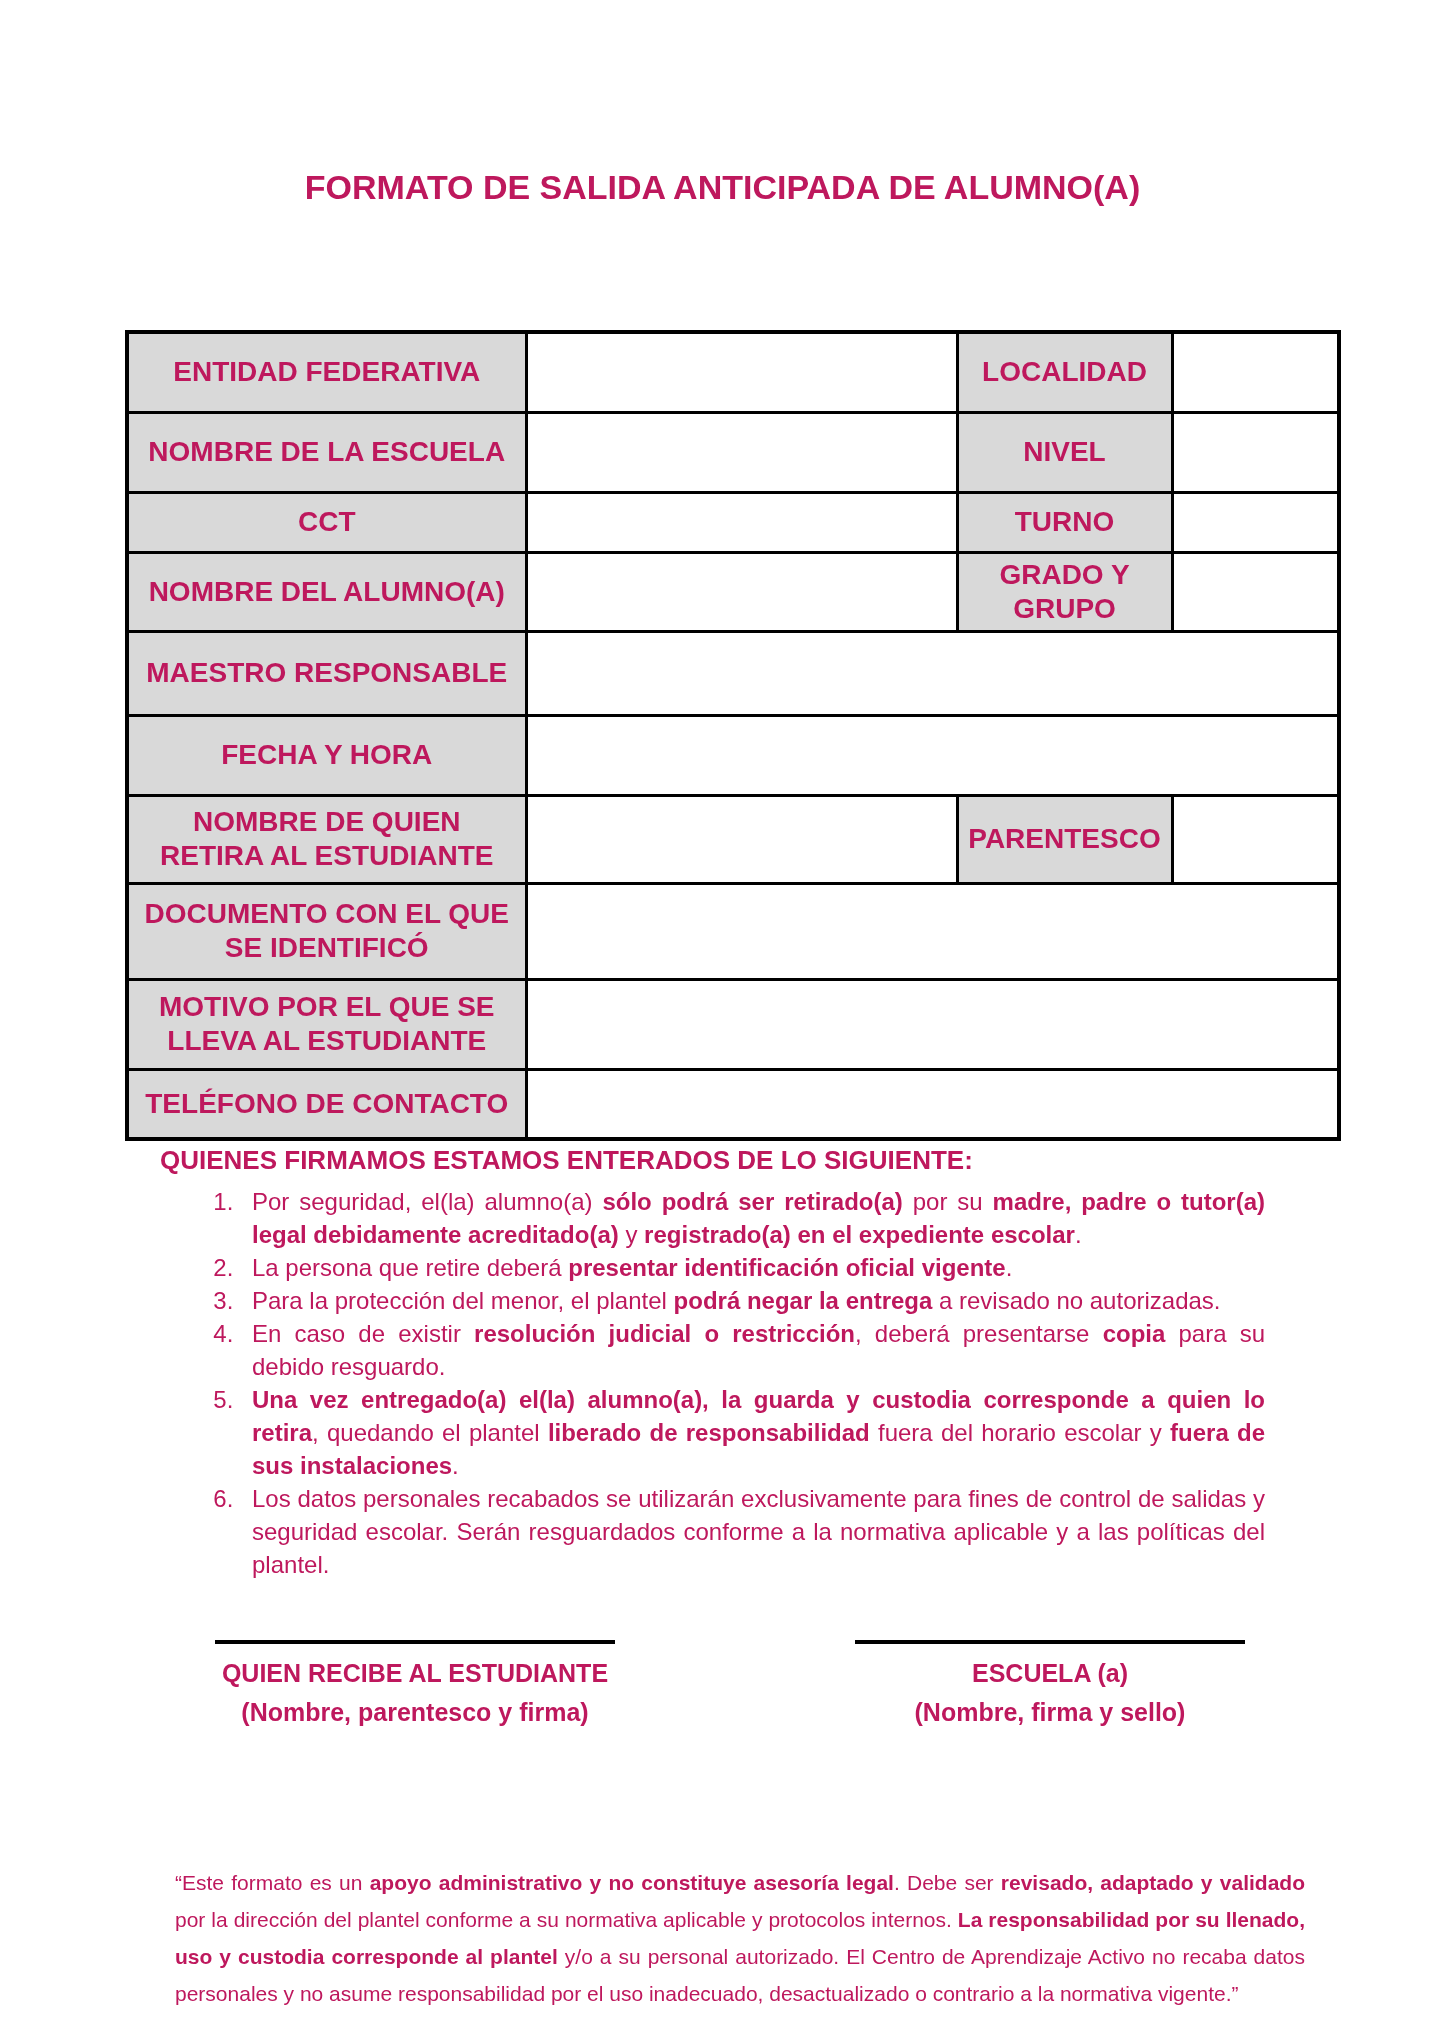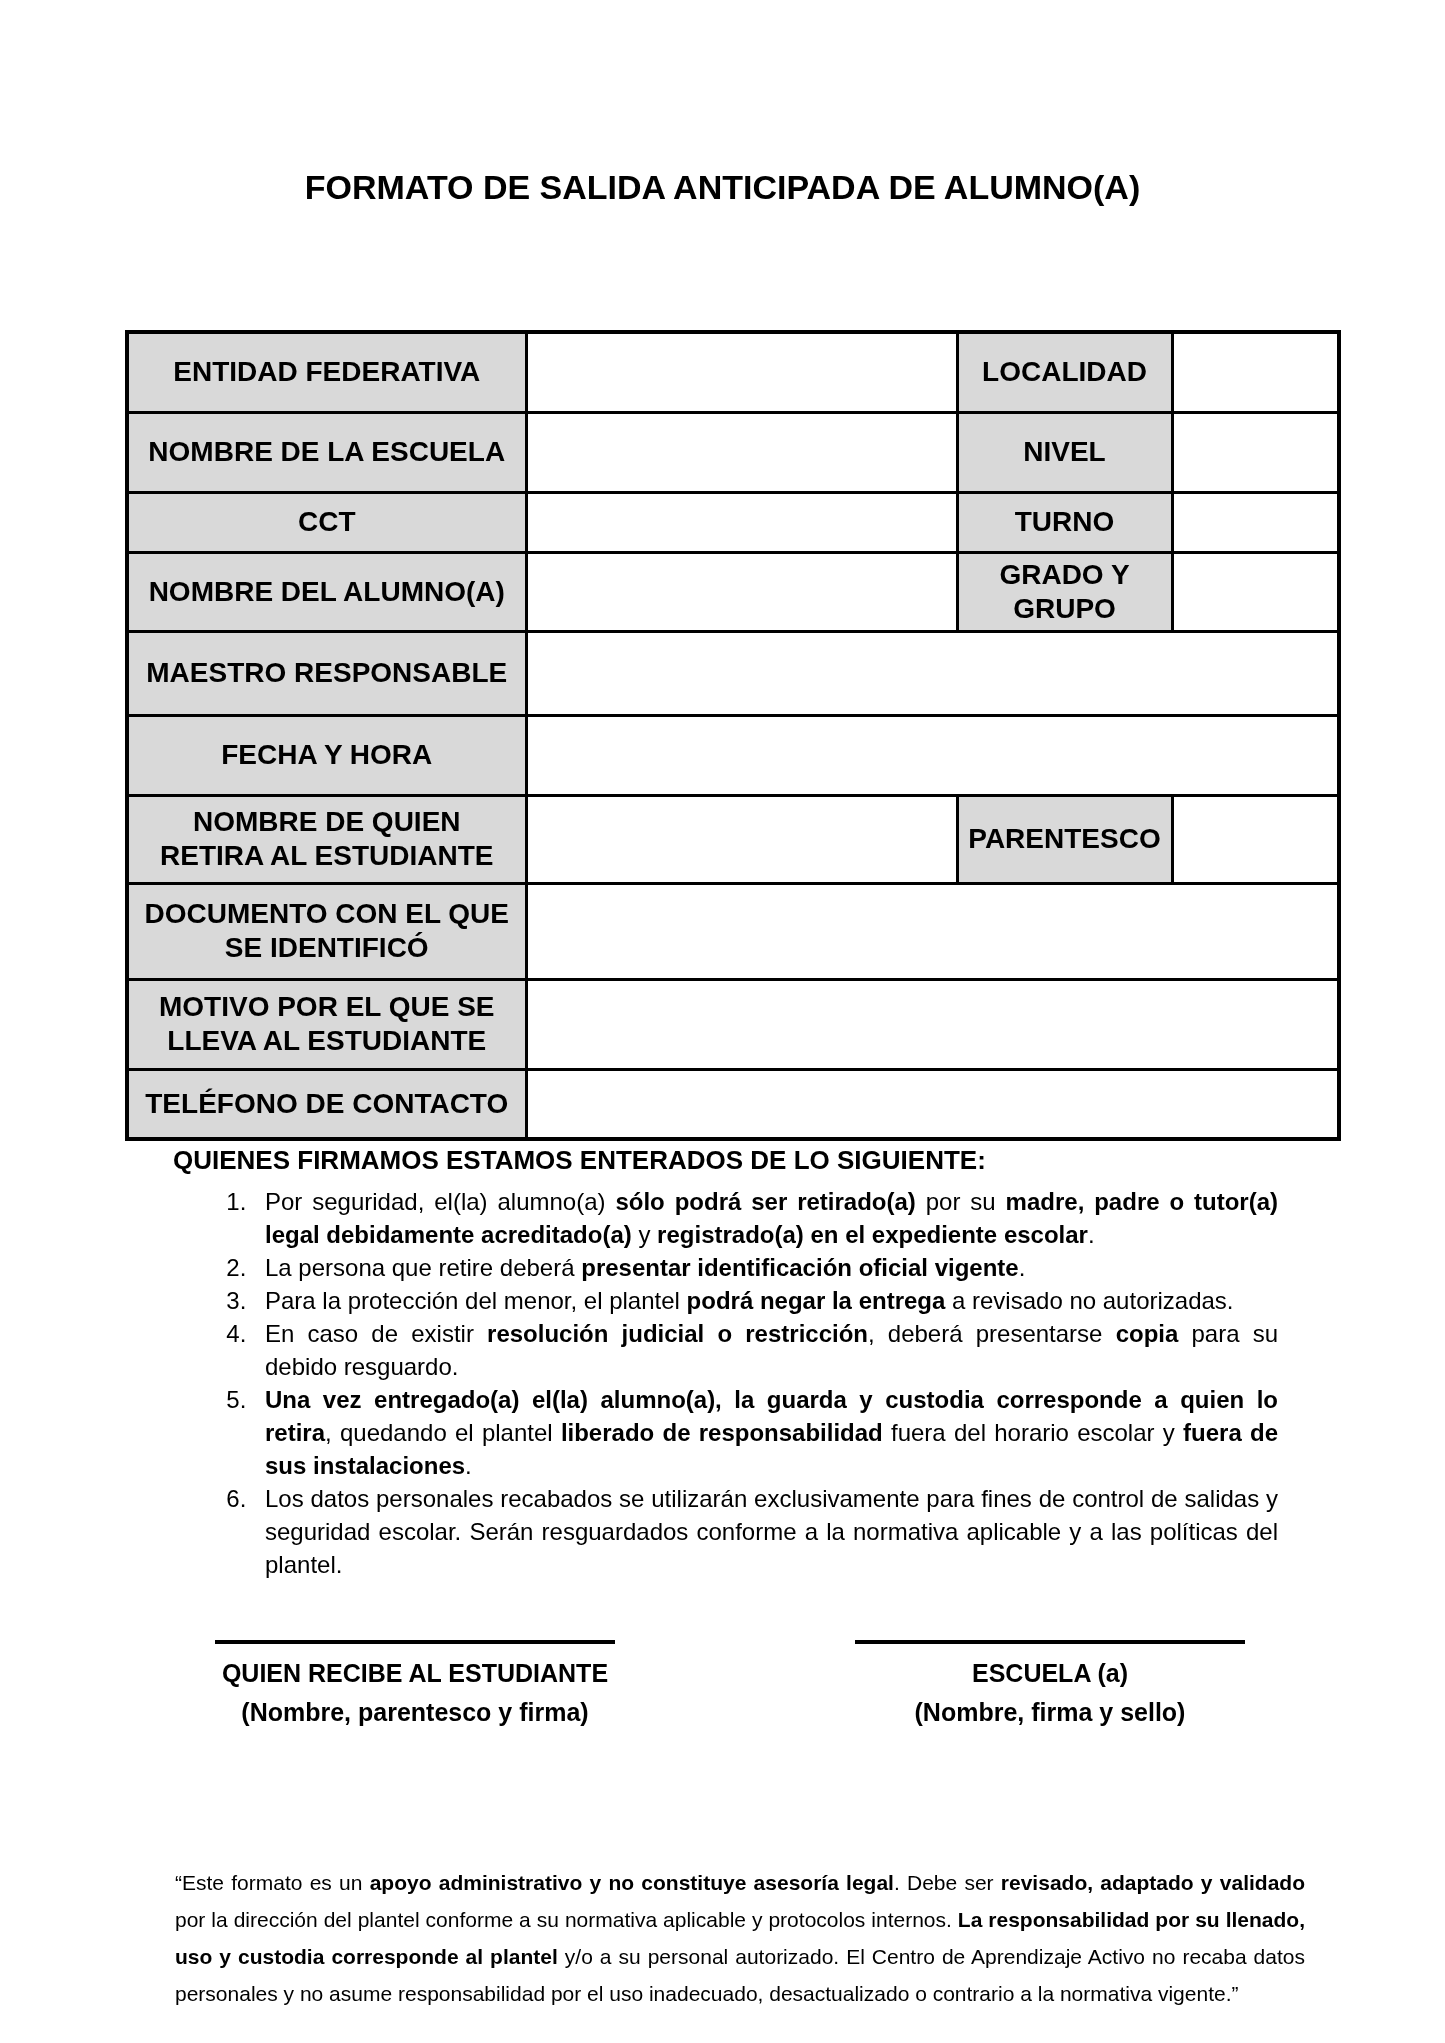--- a/index.html
+++ b/index.html
@@ -1,21 +1,21 @@
 <!DOCTYPE html>
 <html lang="es"><head>
 <meta charset="utf-8">
 <style>
   html,body{margin:0;padding:0;background:#ffffff;}
   .page{
     position:relative;
     width:1445px;height:2043px;
     background:#ffffff;
     font-family:"Liberation Sans","DejaVu Sans",sans-serif;
-    color:#000000;
+    color:#be185d;
     overflow:hidden;
   }
   .title{
     position:absolute;top:168px;left:0;width:100%;
     text-align:center;font-size:34px;font-weight:bold;
   }
   .intro{
     position:absolute;top:230px;left:175px;width:1105px;
     font-size:24px;line-height:34px;text-align:justify;text-indent:88px;
   }
@@ -36,21 +36,21 @@
     font-weight:bold;
     font-size:28px;
     text-align:center;
     line-height:34px;
   }
   .form-table td.val{background:#ffffff;}
   tr.h80{height:80px;} tr.h78{height:78px;} tr.h60{height:60px;}
   tr.h84{height:84px;} tr.h88{height:88px;} tr.h96{height:96px;}
   tr.h90{height:90px;} tr.h70{height:70px;}
   .notice{
-    position:absolute;top:1144px;left:173px;width:1105px;
+    position:absolute;top:1144px;left:160px;width:1105px;
     font-size:24px;line-height:33px;
   }
   .notice-heading{
     font-weight:bold;font-size:26px;margin:0 0 8px 0;
   }
   .notice ol{
     margin:0;padding:0 0 0 80px;
   }
   .notice li{
     text-align:justify;

